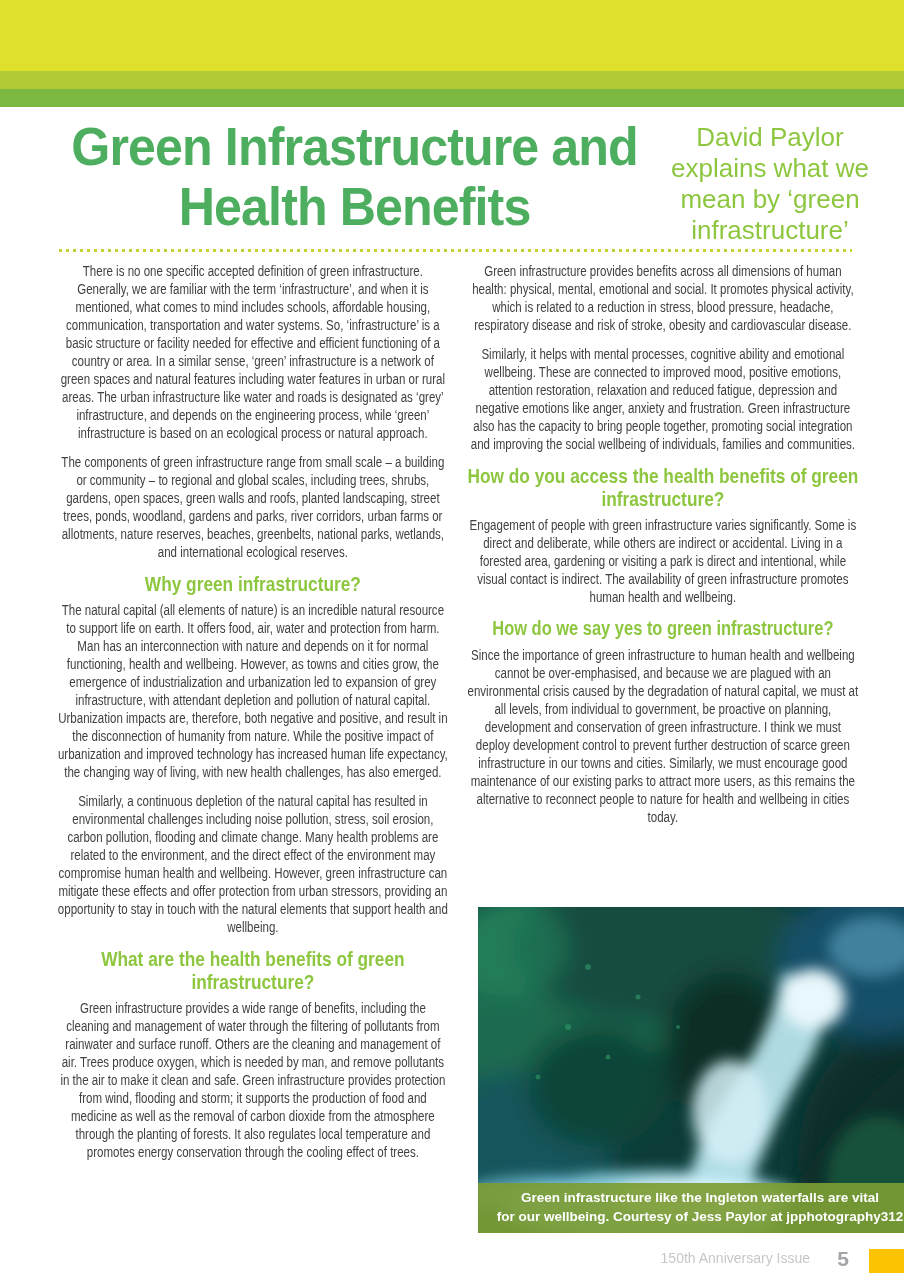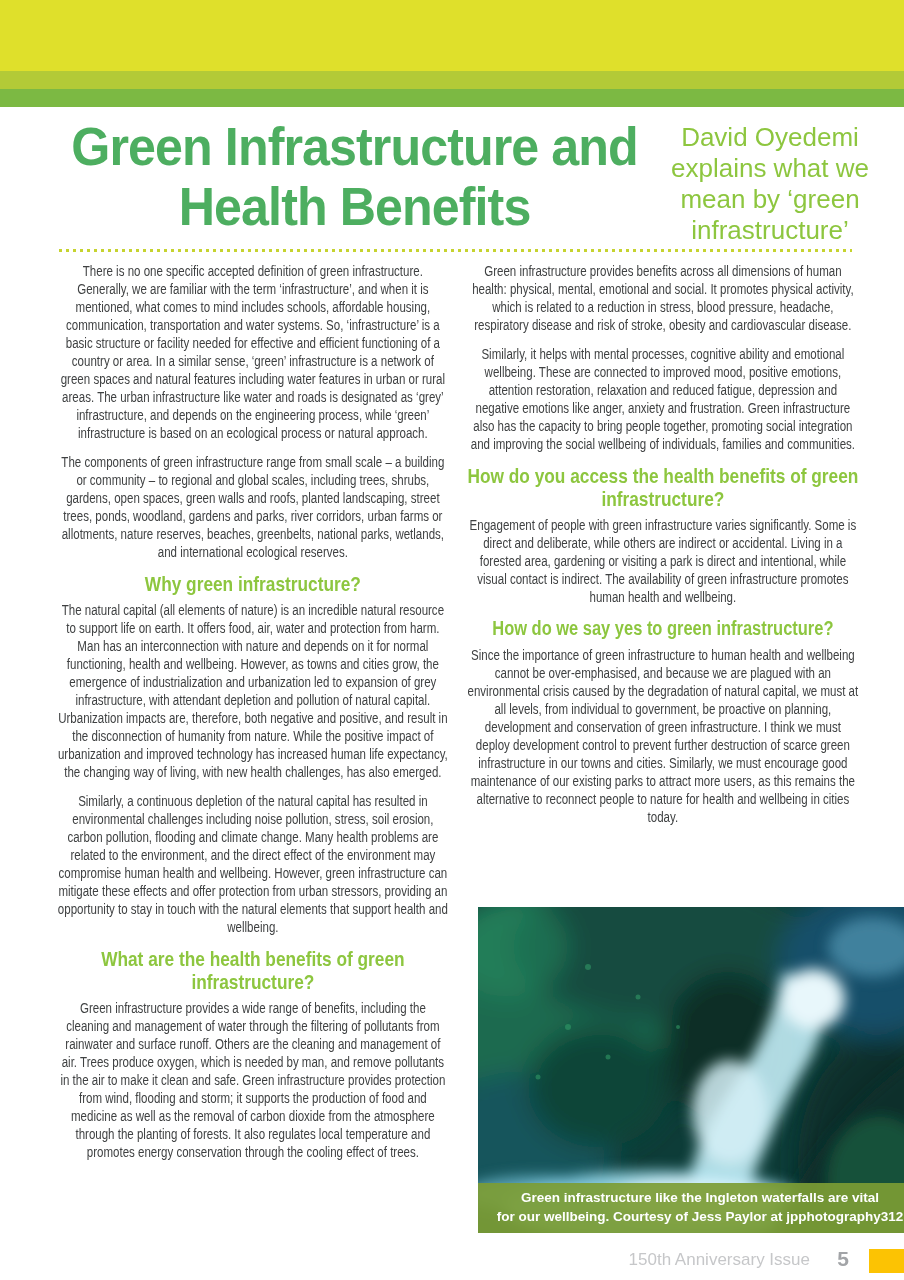--- a/index.html
+++ b/index.html
@@ -66,42 +66,42 @@
     background:var(--caption-bg,rgba(124,156,52,0.92));
     color:#ffffff;font-weight:bold;
     font-size:13.5px;line-height:19px;
     padding:5px 10px 7px 16px;
     white-space:pre-line;
   }
 
   
   .footer-issue{
     position:absolute;top:1250px;right:94px;
-    font-size:17px;color:var(--footer-gray,#c6c7c9);
+    font-size:14px;color:var(--footer-gray,#c6c7c9);
   }
   .footer-page{
     position:absolute;top:1247px;right:55px;
     font-size:21px;font-weight:bold;color:var(--pagenum-gray,#a2a4a7);
   }
   .footer-gold{
     position:absolute;top:1249px;right:0;width:35px;height:24px;
     background:var(--gold,#fcc303);
   }
 </style>
 </head>
 <body>
 
 <div class="page">
 
   <div class="band band-yellow"></div>
   <div class="band band-mid"></div>
   <div class="band band-green"></div>
 
   <h1 class="page-title">Green Infrastructure and Health Benefits</h1>
-  <div class="standfirst">David Oyedemi explains what we mean by ‘green infrastructure’</div>
+  <div class="standfirst">David Paylor explains what we mean by ‘green infrastructure’</div>
   <div class="dotted-rule"></div>
 
   <div class="col col-left">
     <p>There is no one specific accepted definition of green infrastructure. Generally, we are familiar with the term ‘infrastructure’, and when it is mentioned, what comes to mind includes schools, affordable housing, communication, transportation and water systems. So, ‘infrastructure’ is a basic structure or facility needed for effective and efficient functioning of a country or area. In a similar sense, ‘green’ infrastructure is a network of green spaces and natural features including water features in urban or rural areas. The urban infrastructure like water and roads is designated as ‘grey’ infrastructure, and depends on the engineering process, while ‘green’ infrastructure is based on an ecological process or natural approach.</p>
     <p>The components of green infrastructure range from small scale – a building or community – to regional and global scales, including trees, shrubs, gardens, open spaces, green walls and roofs, planted landscaping, street trees, ponds, woodland, gardens and parks, river corridors, urban farms or allotments, nature reserves, beaches, greenbelts, national parks, wetlands, and international ecological reserves.</p>
     <h2>Why green infrastructure?</h2>
     <p>The natural capital (all elements of nature) is an incredible natural resource to support life on earth. It offers food, air, water and protection from harm. Man has an interconnection with nature and depends on it for normal functioning, health and wellbeing. However, as towns and cities grow, the emergence of industrialization and urbanization led to expansion of grey infrastructure, with attendant depletion and pollution of natural capital. Urbanization impacts are, therefore, both negative and positive, and result in the disconnection of humanity from nature. While the positive impact of urbanization and improved technology has increased human life expectancy, the changing way of living, with new health challenges, has also emerged.</p>
     <p>Similarly, a continuous depletion of the natural capital has resulted in environmental challenges including noise pollution, stress, soil erosion, carbon pollution, flooding and climate change. Many health problems are related to the environment, and the direct effect of the environment may compromise human health and wellbeing. However, green infrastructure can mitigate these effects and offer protection from urban stressors, providing an opportunity to stay in touch with the natural elements that support health and wellbeing.</p>
     <h2>What are the health benefits of green infrastructure?</h2>
     <p>Green infrastructure provides a wide range of benefits, including the cleaning and management of water through the filtering of pollutants from rainwater and surface runoff. Others are the cleaning and management of air. Trees produce oxygen, which is needed by man, and remove pollutants in the air to make it clean and safe. Green infrastructure provides protection from wind, flooding and storm; it supports the production of food and medicine as well as the removal of carbon dioxide from the atmosphere through the planting of forests. It also regulates local temperature and promotes energy conservation through the cooling effect of trees.</p>

